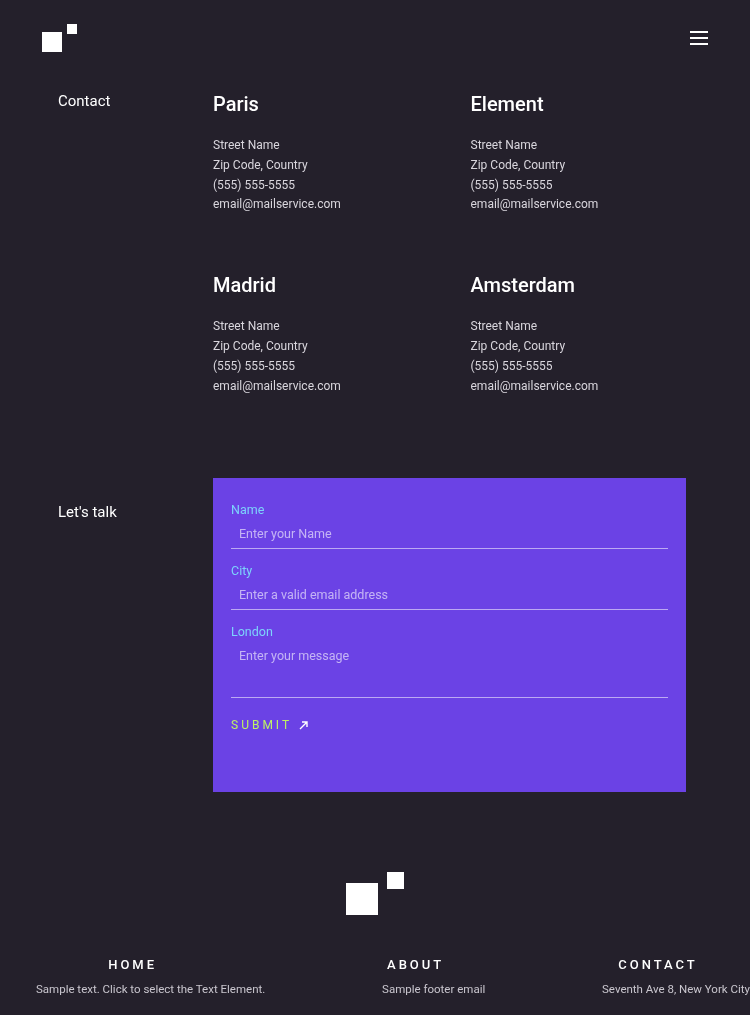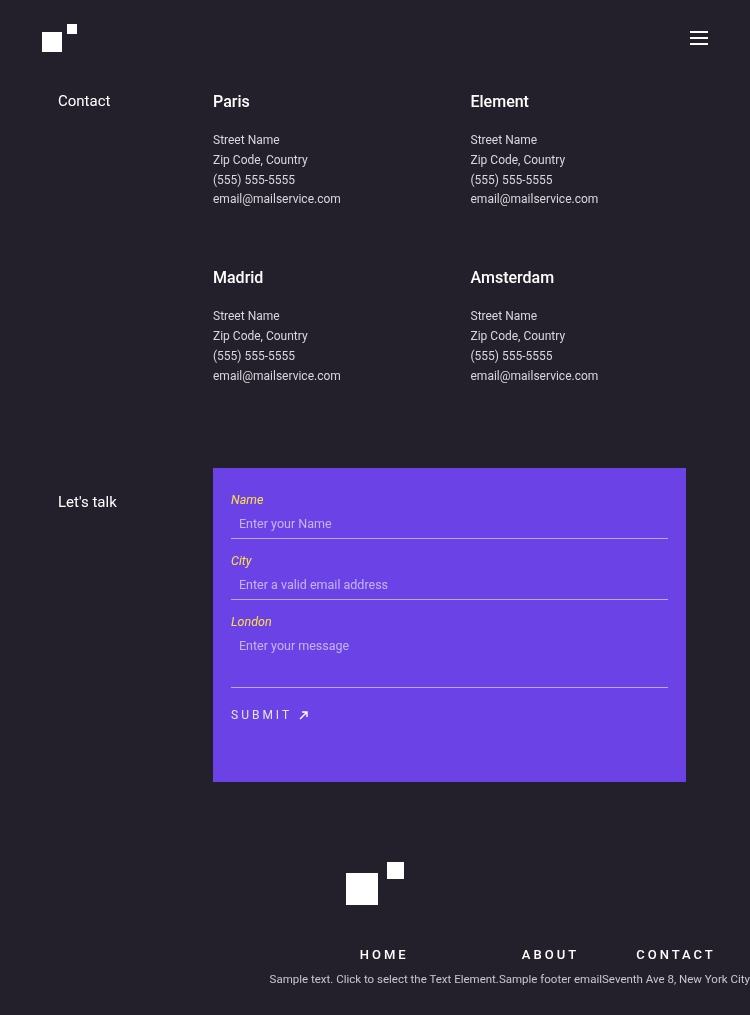--- a/index.html
+++ b/index.html
@@ -31,64 +31,64 @@
   .contact-section { padding: 40px 42px 0 58px; }
   .contact-row { display:flex; }
   .contact-label { width:155px; font-size:15px; font-weight:400; color:#fff; }
   .locations {
     flex:1;
     display:grid;
     grid-template-columns: 1fr 1fr;
     column-gap: 20px;
     row-gap: 58px;
   }
-  .loc h3 { font-size:16px; font-weight:500; margin-bottom:20px; color:#fff; }
+  .loc h3 { font-size:20px; font-weight:500; margin-bottom:20px; color:#fff; }
   .loc p { font-size:12px; line-height:1.65; color:#d9d6dd; font-weight:400; }
 
   
   .talk-section { padding: 82px 64px 0 58px; display:flex; }
   .talk-label { width:155px; font-size:15px; font-weight:400; color:#fff; padding-top:25px; }
   .form-box {
     flex:1;
     background:#6b42e5;
     padding: 24px 18px 60px 18px;
   }
   .field { margin-bottom:14px; }
-  .field label { display:block; font-size:12.5px; color:#fde047; margin-bottom:4px;font-style:italic; }
+  .field label { display:block; font-size:12.5px; color:#7dd3fc; margin-bottom:4px; }
   .field input, .field textarea {
     width:100%;
     background:transparent;
     border:none;
     border-bottom:1px solid rgba(255,255,255,0.55);
     padding:5px 8px 7px 8px;
     color:#bef264;
     font-size:12.5px;
     font-family:inherit;
     outline:none;
   }
   .field textarea { resize:none; height:55px; }
   .field input::placeholder, .field textarea::placeholder { color:rgba(255,255,255,0.6); }
   .submit-btn {
-    background:none; border:none; color:#e5e5e5; cursor:pointer;
+    background:none; border:none; color:#bef264; cursor:pointer;
     font-size:12px; letter-spacing:3px; display:flex; align-items:center;
     margin-top:16px; font-family:inherit;
   }
   .submit-btn svg { margin-left:6px; }
 
   
   .footer-logo { display:flex; justify-content:center; margin-top:80px; }
   .logo-big { position:relative; width:58px; height:43px; }
   .logo-big .sq1 { position:absolute; width:32px; height:32px; background:#fff; left:0; bottom:0; }
   .logo-big .sq2 { position:absolute; width:17px; height:17px; background:#fff; right:0; top:0; }
   .footer-cols {
-    display:flex; justify-content:flex-end; margin-top:42px;
+    display:flex; justify-content:space-between; margin-top:42px;
     text-align:center;
   }
   .footer-col h4 { font-size:13px; letter-spacing:3px; font-weight:500; margin-bottom:10px; }
-  .footer-col p { font-size:11.5px; color:#c9c6ce; }
+  .footer-col p { font-size:11.5px; color:#c9c6ce;margin-left:36px; }
 </style>
 </head>
 <body>
 
 <div class="header">
   <div class="logo-small">
     <div class="sq1"></div>
       <div class="sq2"></div>
   </div>
   <div class="hamburger">

